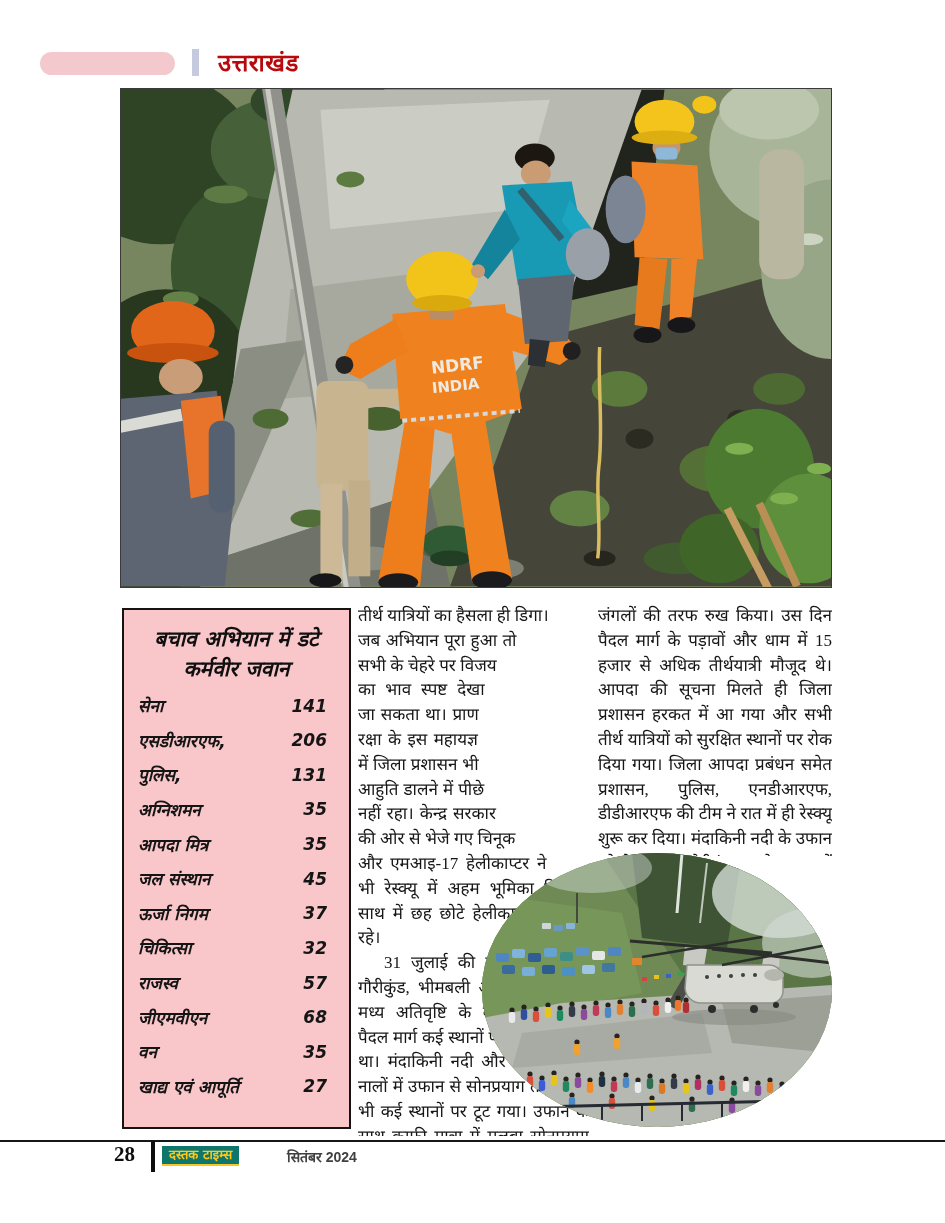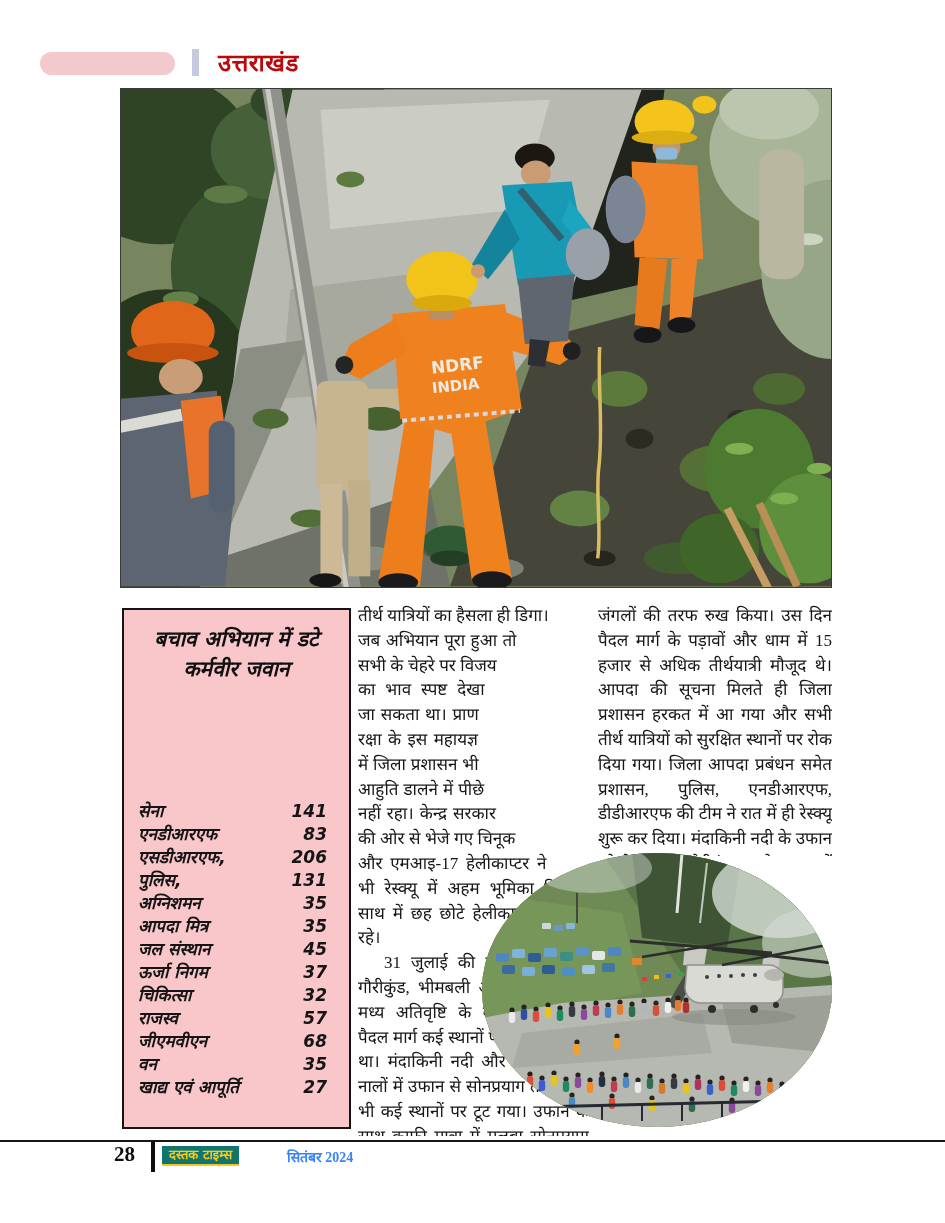--- a/index.html
+++ b/index.html
@@ -15,21 +15,21 @@
 
   
   .main-photo { left:120px; top:88px; width:712px; height:500px; border:1px solid #3a3a3a; background:#77865f; }
   .main-photo svg { display:block; }
 
   
   .rescue-box { left:122px; top:608px; width:229px; height:521px; background:#f9c7ca;
                 border:2px solid #141414; padding:12px 10px 10px;font-style:italic; }
   .t-title { text-align:center; font-family:"DejaVu Sans", sans-serif; font-weight:bold;
              font-size:21px; line-height:30px; color:#101010; padding:2px 4px 0; }
-  .t-rows { margin-top:10px; height:404px; display:flex; flex-direction:column; justify-content:flex-end; }
+  .t-rows { margin-top:10px; height:404px; display:flex; flex-direction:column; justify-content:space-between; }
   .t-row { display:flex; justify-content:space-between; align-items:center; padding:0 12px 0 4px;
            font-family:"DejaVu Sans", sans-serif; font-weight:bold; font-size:17px; color:#151515; }
 
   
   .article { left:358px; top:604px; width:474px; height:532px; }
   .col { position:absolute; top:0; text-align:justify; font-size:17px; line-height:24.8px; color:#161616; }
   .col p { margin:0; }
   .col2 { left:0; width:231px; height:532px; overflow:hidden; }
   .col3 { left:240px; width:234px; height:252px; overflow:hidden; }
   .col .indent { text-indent:26px; }
@@ -38,21 +38,21 @@
 
   
   .oval-photo { left:482px; top:853px; width:350px; height:274px; border-radius:50%; overflow:hidden; background:#6f8a55; }
 
   
   .footer-rule { left:0; top:1140px; width:945px; height:2px; background:#171717; }
   .footer-page { left:114px; top:1142px; font-family:Liberation Serif, serif; font-weight:bold; font-size:21px; color:#0e0e0e; }
   .footer-bar  { left:151px; top:1141px; width:4px; height:31px; background:#0e0e0e; }
   .footer-logo { left:162px; top:1146px; background:#0f766e; color:#ffc815; font-family:"DejaVu Sans", sans-serif;
                  font-weight:bold; font-size:13px; line-height:15px; padding:1px 7px 2px; border-bottom:2px solid #f7c71f; }
-  .footer-date { left:287px; top:1147px; font-family:Liberation Serif, serif; font-weight:bold; font-size:14px; color:#3b82f6; }
+  .footer-date { left:287px; top:1147px; font-family:Liberation Sans, sans-serif; font-weight:bold; font-size:14px; color:#404040; }
 </style>
 </head>
 <body>
 
 <div class="page">
 
   <div class="abs header-pill"></div>
   <div class="abs header-sep"></div>
   <div class="abs header-title">उत्तराखंड</div>
 
@@ -188,24 +188,20 @@
       </g>
     </svg>
   </div>
 
   <div class="abs rescue-box">
     <div class="t-title">बचाव अभियान में डटे कर्मवीर जवान</div>
     <div class="t-rows">
       <div class="t-row">
           <span>सेना</span>
           <span>141</span>
-        </div>
-      <div class="t-row">
-          <span>एनडीआरएफ</span>
-          <span>83</span>
         </div>
       <div class="t-row">
           <span>एसडीआरएफ,</span>
           <span>206</span>
         </div>
       <div class="t-row">
           <span>पुलिस,</span>
           <span>131</span>
         </div>
       <div class="t-row">

